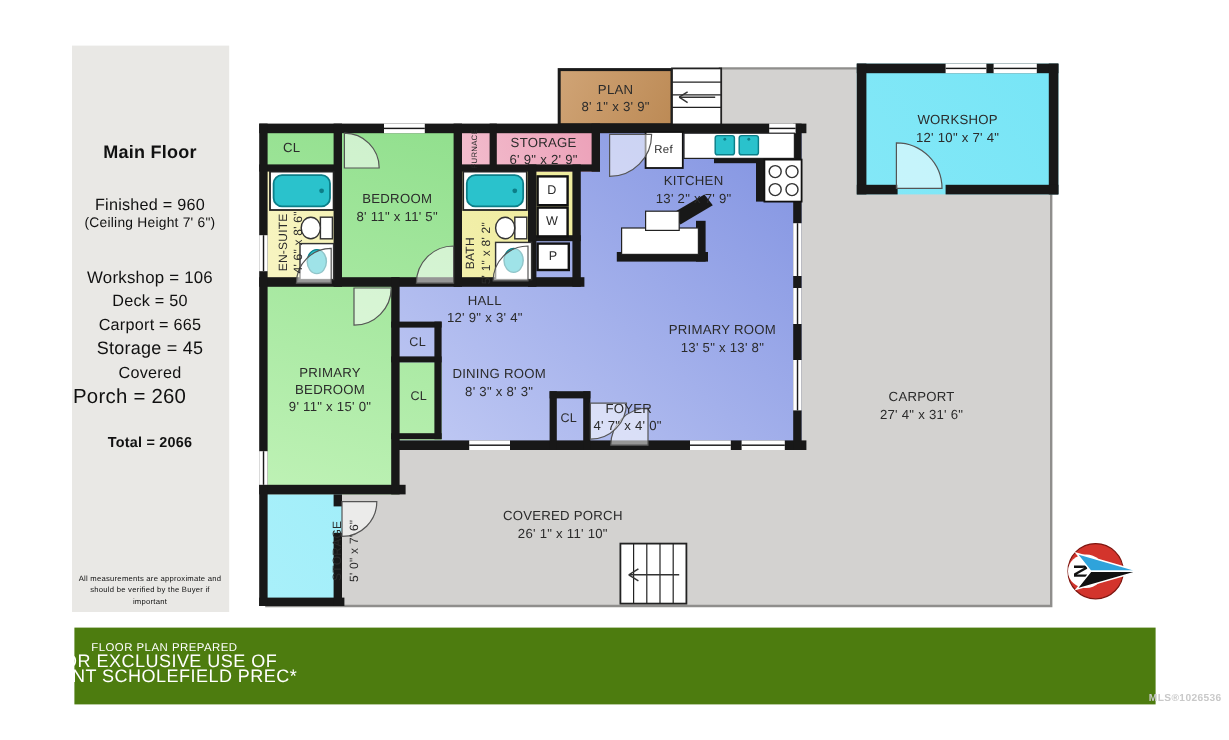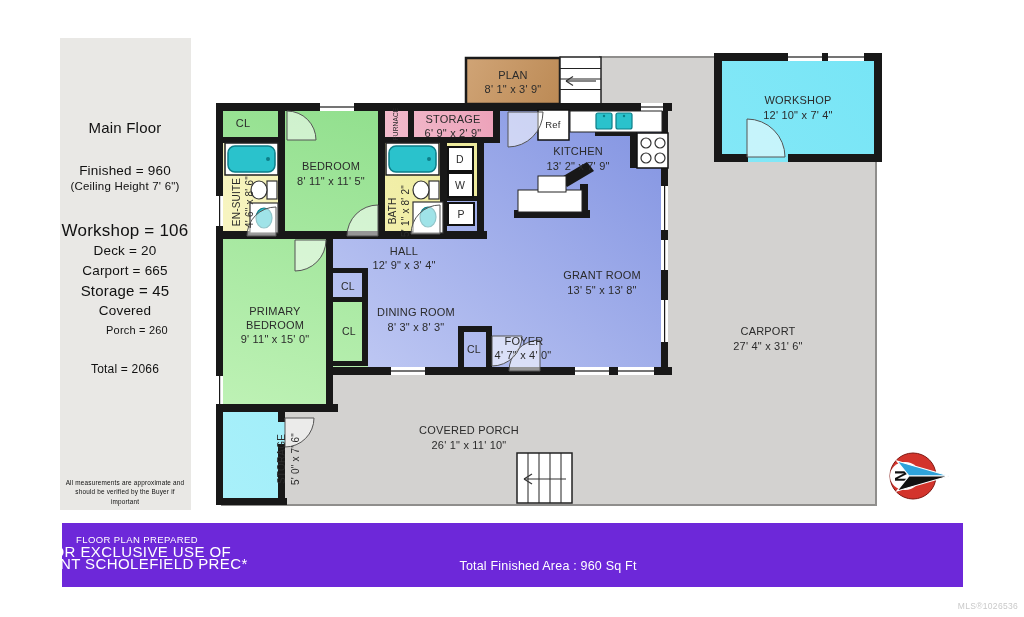--- a/index.html
+++ b/index.html
@@ -2,26 +2,26 @@
 <html><head>
 <meta charset="utf-8">
 <style>
   html,body{margin:0;padding:0;background:#fff;}
   #canvas{position:relative;width:1024px;height:617px;background:#fff;overflow:hidden;
           font-family:"Liberation Sans",sans-serif;}
   #plan-svg{position:absolute;left:0;top:0;}
   .lbl{position:absolute;transform:translate(-50%,-50%);font-size:11px;color:#2b2b2b;
        white-space:nowrap;letter-spacing:.2px;text-align:center;line-height:1.2;}
   .lbl.v{transform:translate(-50%,-50%) rotate(-90deg);}
-  .lbl.bold{font-weight:normal;}
+  .lbl.bold{font-weight:bold;}
   .panel{position:absolute;left:60px;top:38px;width:131px;height:472px;background:#E9E8E5;}
   .panel .lbl{color:#111;}
-  .footerbar{position:absolute;left:62px;top:523px;width:901px;height:64px;background:#6d28d9;}
+  .footerbar{position:absolute;left:62px;top:523px;width:901px;height:64px;background:#4d7c0f;}
   .footerbar .lbl{color:#fff;}
-  .wm{position:absolute;right:6px;top:601px;font-size:8.5px;color:#c9c9c9;letter-spacing:.3px;}
+  .wm{position:absolute;right:6px;top:576px;font-size:8.5px;color:#c9c9c9;letter-spacing:.3px;font-weight:bold;}
 </style>
 </head>
 <body>
 
 <div id="canvas">
 
 <svg id="plan-svg" width="1024" height="617" viewBox="0 0 1024 617">
   <defs>
     <linearGradient id="gBlue" gradientUnits="userSpaceOnUse" x1="640" y1="110" x2="380" y2="420">
       <stop offset="0" stop-color="#8495E2"></stop>
@@ -253,21 +253,21 @@
 <div class="lbl v" style="left:393px;top:211px;font-size:10px">BATH</div>
 <div class="lbl v" style="left:406px;top:211px;font-size:10px">5' 1" x 8' 2"</div>
 <div class="lbl" style="left:578px;top:152px">KITCHEN</div>
 <div class="lbl" style="left:578px;top:167px">13' 2" x 7' 9"</div>
 <div class="lbl" style="left:553px;top:125px;font-size:9.5px">Ref</div>
 <div class="lbl" style="left:460px;top:159px;font-size:10.5px">D</div>
 <div class="lbl" style="left:460px;top:185px;font-size:10.5px">W</div>
 <div class="lbl" style="left:461px;top:214px;font-size:10.5px">P</div>
 <div class="lbl" style="left:404px;top:252px">HALL</div>
 <div class="lbl" style="left:404px;top:266px">12' 9" x 3' 4"</div>
-<div class="lbl" style="left:602px;top:276px">GRANT ROOM</div>
+<div class="lbl" style="left:602px;top:276px">PRIMARY ROOM</div>
 <div class="lbl" style="left:602px;top:291px">13' 5" x 13' 8"</div>
 <div class="lbl" style="left:348px;top:286px;font-size:10.5px">CL</div>
 <div class="lbl" style="left:349px;top:331px;font-size:10.5px">CL</div>
 <div class="lbl" style="left:416px;top:313px">DINING ROOM</div>
 <div class="lbl" style="left:416px;top:328px">8' 3" x 8' 3"</div>
 <div class="lbl" style="left:474px;top:349px;font-size:10.5px">CL</div>
 <div class="lbl" style="left:524px;top:342px">FOYER</div>
 <div class="lbl" style="left:523px;top:356px">4' 7" x 4' 0"</div>
 <div class="lbl" style="left:275px;top:312px">PRIMARY</div>
 <div class="lbl" style="left:275px;top:326px">BEDROOM</div>
@@ -276,32 +276,31 @@
 <div class="lbl" style="left:768px;top:347px">27' 4" x 31' 6"</div>
 <div class="lbl" style="left:469px;top:431px">COVERED PORCH</div>
 <div class="lbl" style="left:469px;top:446px">26' 1" x 11' 10"</div>
 <div class="lbl v" style="left:282px;top:459px;font-size:10px">STORAGE</div>
 <div class="lbl v" style="left:296px;top:459px;font-size:10px">5' 0" x 7' 6"</div>
 
 <div class="panel">
   <div class="lbl bold" style="left:65px;top:90px;font-size:15px">Main Floor</div>
   <div class="lbl" style="left:65px;top:133px;font-size:13.5px">Finished = 960</div>
   <div class="lbl" style="left:65px;top:149px;font-size:11.5px">(Ceiling Height  7' 6")</div>
-  <div class="lbl" style="left:65px;top:193px;font-size:17px">Workshop = 106</div>
-  <div class="lbl" style="left:65px;top:213px;font-size:13.5px">Deck = 20</div>
+  <div class="lbl" style="left:65px;top:193px;font-size:14px">Workshop = 106</div>
+  <div class="lbl" style="left:65px;top:213px;font-size:13.5px">Deck = 50</div>
   <div class="lbl" style="left:65px;top:233px;font-size:13.5px">Carport = 665</div>
   <div class="lbl" style="left:65px;top:253px;font-size:15px">Storage = 45</div>
   <div class="lbl" style="left:65px;top:273px;font-size:13.5px">Covered</div>
-  <div class="lbl" style="left:77px;top:293px;font-size:11px">Porch = 260</div>
+  <div class="lbl" style="left:48px;top:293px;font-size:17px">Porch = 260</div>
   <div class="lbl bold" style="left:65px;top:331px;font-size:12px">Total = 2066</div>
   <div class="lbl" style="left:65px;top:454px;font-size:6.4px;white-space:normal;width:126px;line-height:1.45">All measurements are approximate and should be verified by the Buyer if important</div>
 </div>
 
 <div class="footerbar">
   <div class="lbl" style="left:75px;top:17px;font-size:9.5px;letter-spacing:.4px">FLOOR PLAN PREPARED</div>
   <div class="lbl" style="left:75px;top:29px;font-size:15px;letter-spacing:.4px">FOR EXCLUSIVE USE OF</div>
   <div class="lbl" style="left:75px;top:41px;font-size:15px;letter-spacing:.4px">GRANT SCHOLEFIELD PREC*</div>
-  <div class="lbl" style="left:486px;top:43px;font-size:12.5px">Total Finished Area : 960 Sq Ft</div>
 </div>
 
 <div class="wm">MLS®1026536</div>
 
 </div>
 
 </body></html>

